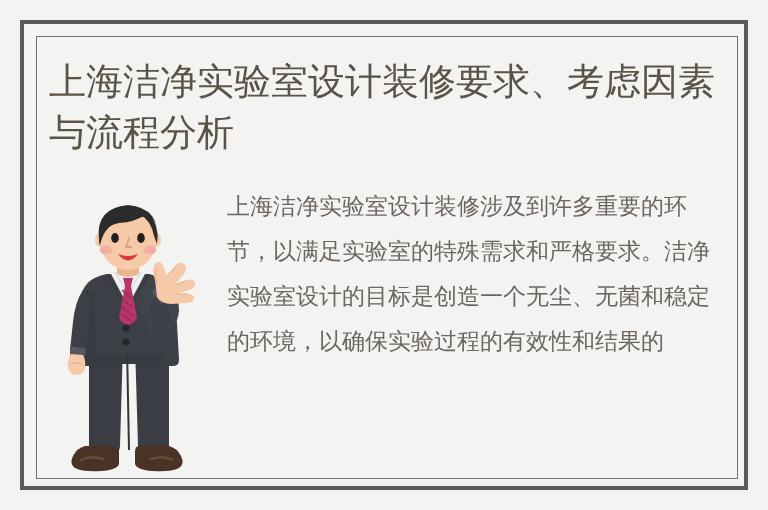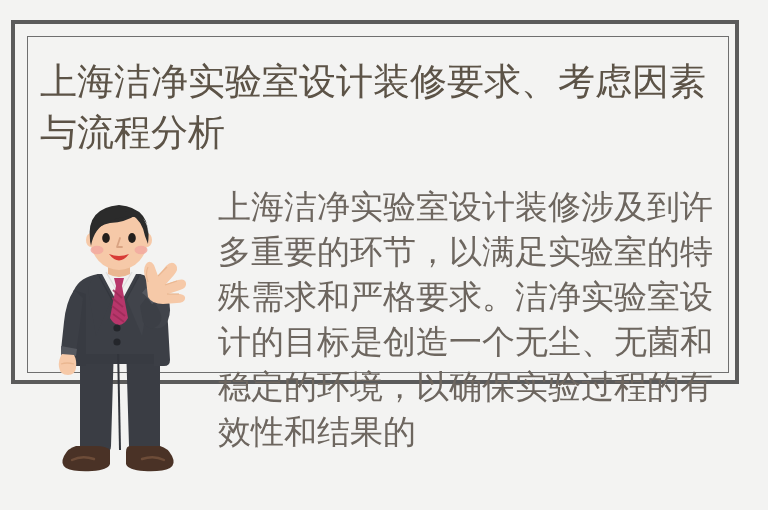--- a/index.html
+++ b/index.html
@@ -19,24 +19,24 @@
     position: relative;
     width: 768px;
     height: 510px;
     background: #f3f3f2;
     box-sizing: border-box;
   }
 
   
   .frame-outer {
     position: absolute;
-    left: 11px;
+    left: 20px;
     top: 20px;
     width: 728px;
-    height: 364px;
+    height: 470px;
     border: 4px solid #5b5b5b;
     box-sizing: border-box;
     background: #f3f3f2;
   }
   .frame-inner {
     position: absolute;
     left: 12px;
     top: 12px;
     right: 6px;
     bottom: 7px;
@@ -85,21 +85,21 @@
     width: 140px;
     height: 290px;
   }
 
   .body-text {
     position: absolute;
     left: 203px;
     top: 5px;
     width: 502px;
     margin: 0;
-    font-size: 33px;
+    font-size: 23px;
     line-height: 45px;
     color: #6d665f;
     font-weight: 400;
     font-family: "DejaVu Sans", "Liberation Sans", sans-serif;
     text-align: left;
     white-space: pre-wrap;
   }
 
   .svg-person { display: block; width: 100%; height: 100%; }
 </style>

